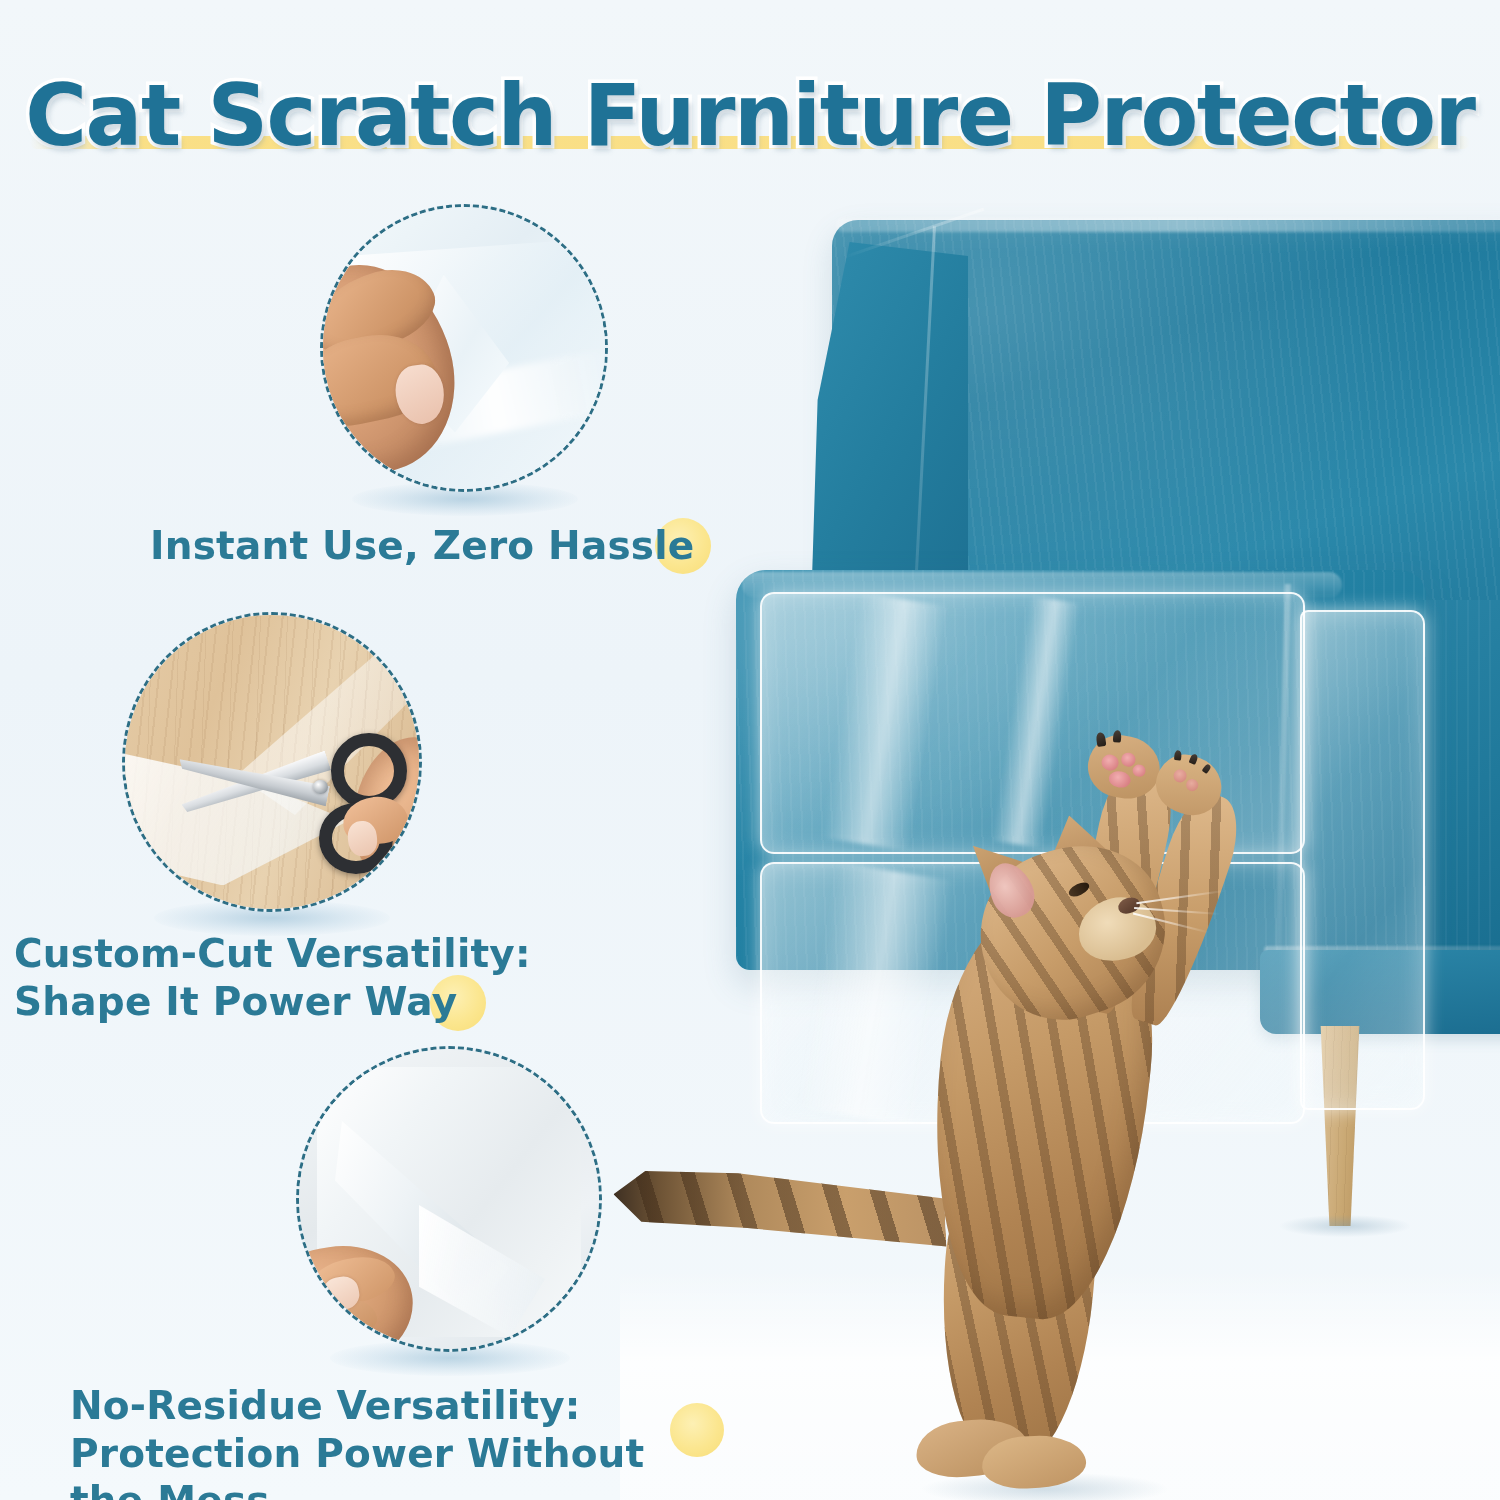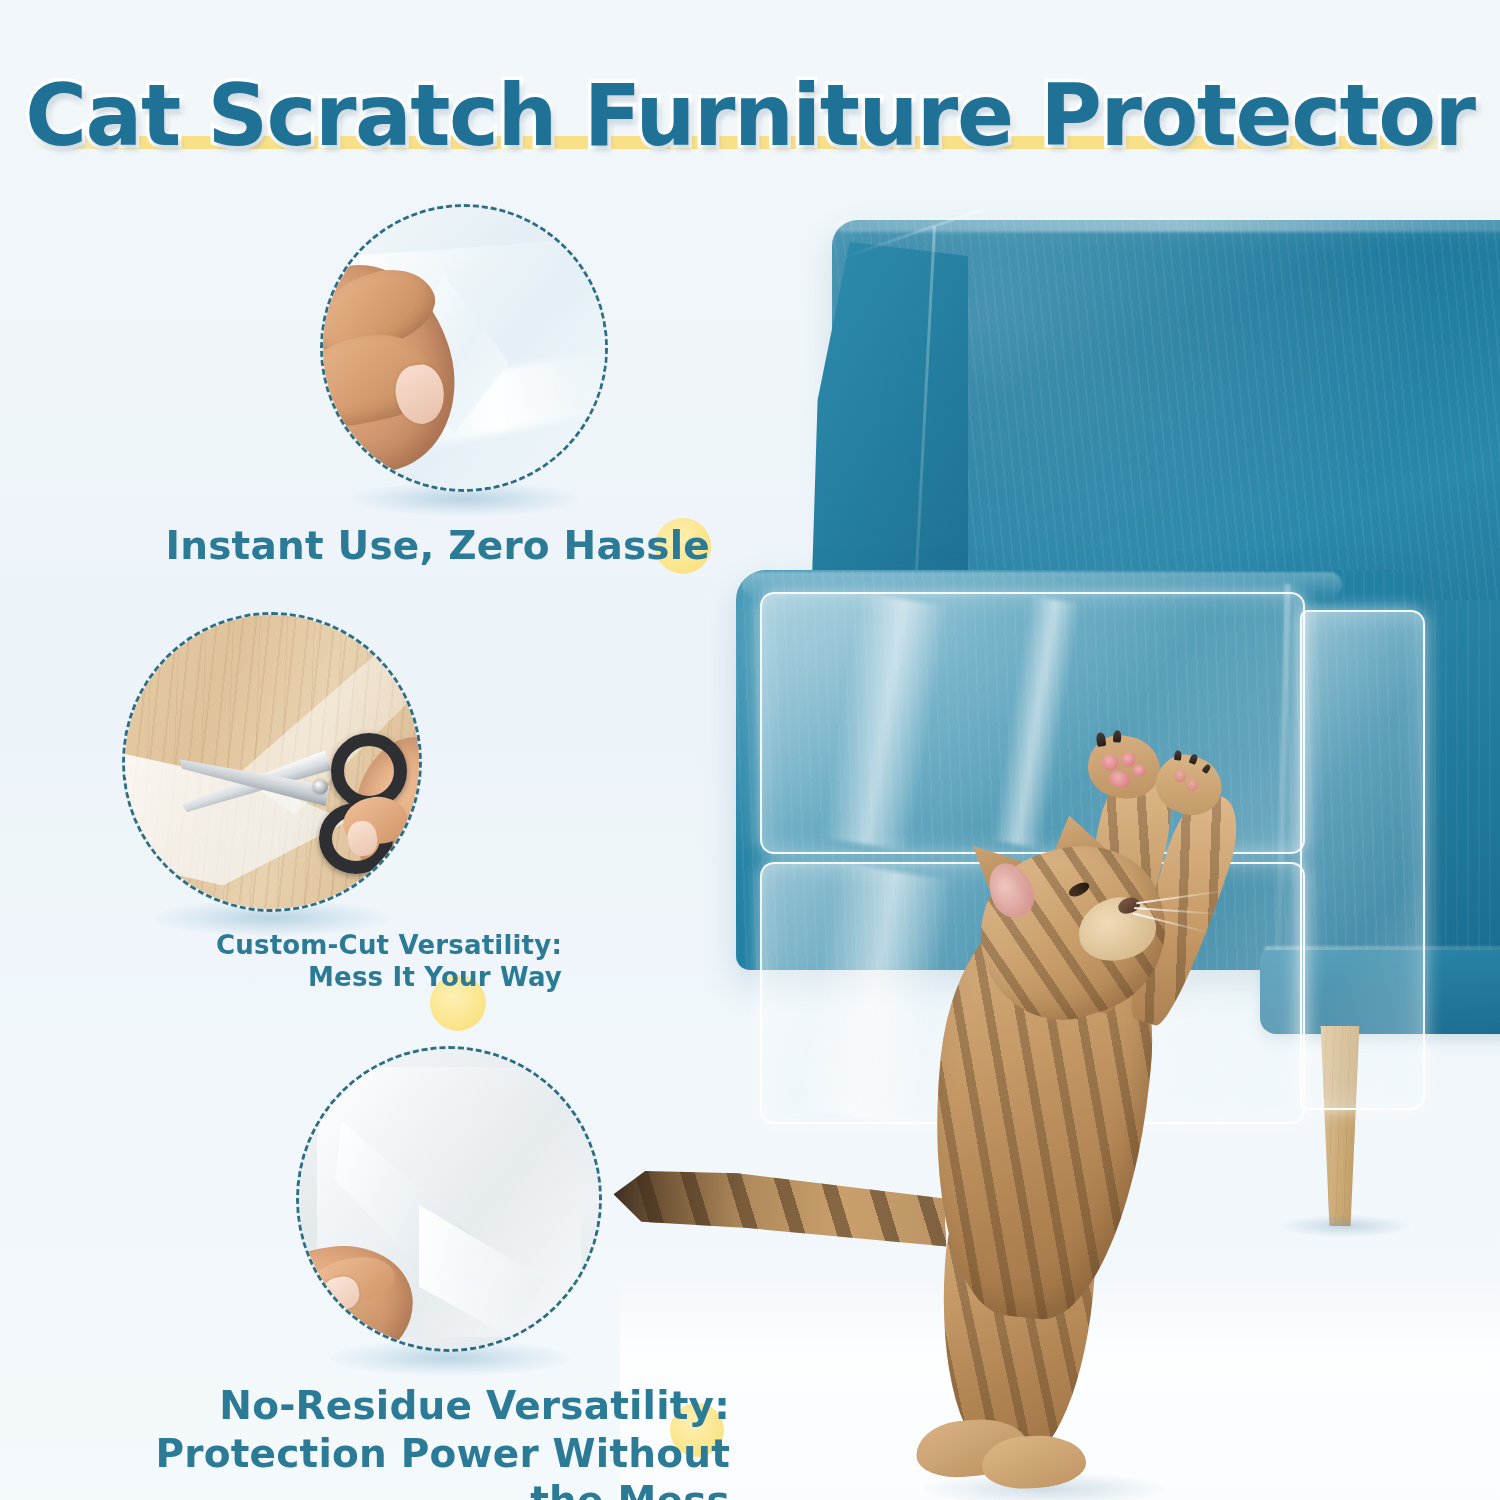--- a/index.html
+++ b/index.html
@@ -149,29 +149,29 @@
       background:linear-gradient(150deg,#eab991,#c78f61); border-radius:48% 48% 42% 42% / 58% 58% 42% 42%;
       transform:rotate(-6deg); }
   .c3-nail { position:absolute; left:8%; top:76%; width:12%; height:11%;
       background:linear-gradient(160deg,#fae7da,#ecc8b3); border-radius:44%;
       transform:rotate(-12deg); box-shadow:0 0 3px rgba(150,100,75,.35); }
 
   
   .cap { position:absolute;
       font-family:"DejaVu Sans", sans-serif;
       color:#2b7a96; font-weight:bold;
-      letter-spacing:.2px; text-align:right; line-height:1.22; }
+      letter-spacing:.2px; text-align:left; line-height:1.22; }
   .cap .l { display:block; position:relative; z-index:2; }
   .dot { position:absolute; border-radius:50%; z-index:1;
       background:radial-gradient(circle at 42% 38%, #fdf0b4 0%, #fbe68f 55%, #f8dd77 100%); }
 
   #cap1 { left:150px; top:522px; width:560px; font-size:39px; }
   #dot1 { left:655px; top:518px; width:56px; height:56px; }
 
-  #cap2 { left:22px; top:930px; width:540px; font-size:26px; }
+  #cap2 { left:14px; top:930px; width:540px; font-size:39px; }
   #dot2 { left:430px; top:975px; width:56px; height:56px; }
 
   #cap3 { left:70px; top:1382px; width:660px; font-size:39px; }
   #dot3 { left:670px; top:1403px; width:54px; height:54px; }
 
   
   .scene { position:absolute; left:720px; top:180px; width:790px; height:1330px; }
 
   
   .back-main { position:absolute; left:112px; top:40px; width:700px; height:520px;
@@ -362,21 +362,21 @@
     <div class="c2-pivot"></div>
     <div class="c2-hand"></div>
     <div class="c2-hup"></div>
     <div class="c2-hdn"></div>
     <div class="c2-thumb"></div>
     <div class="c2-nail"></div>
   </div>
   <div class="dot" id="dot2"></div>
   <div class="cap" id="cap2">
     <span class="l">Custom-Cut Versatility:</span>
-    <span class="l">Mess It Your Way</span>
+    <span class="l">Shape It Power Way</span>
   </div>
 
   <div class="circle-shadow" style="left:330px; top:1340px; width:240px; height:36px;"></div>
   <div class="circle" id="c3">
     <div class="c3-bg"></div>
     <div class="c3-peel"></div>
     <div class="c3-flap"></div>
     <div class="c3-flap2"></div>
     <div class="c3-hand"></div>
     <div class="c3-f1"></div>

